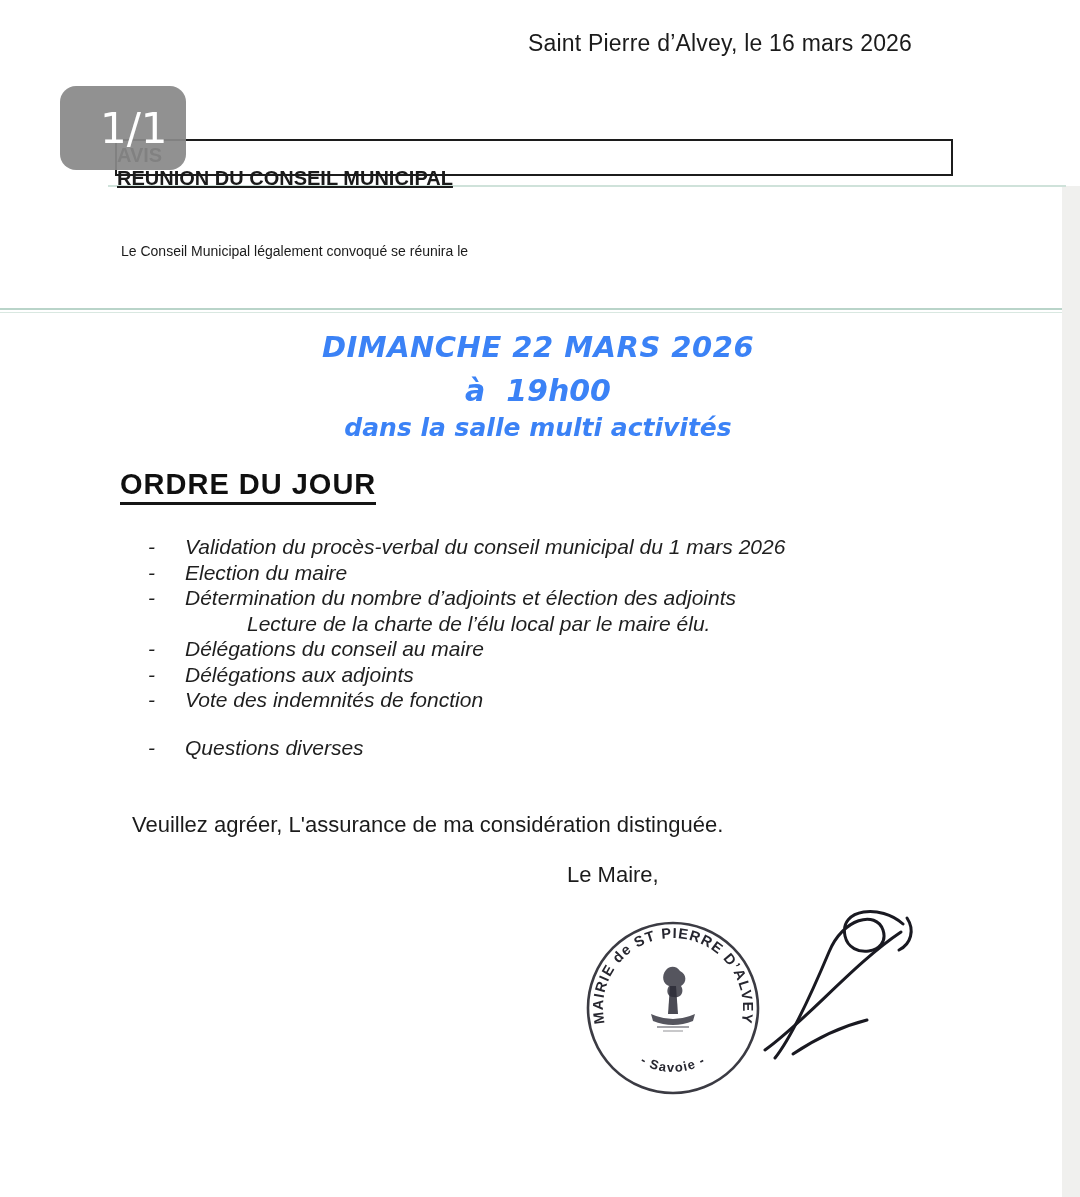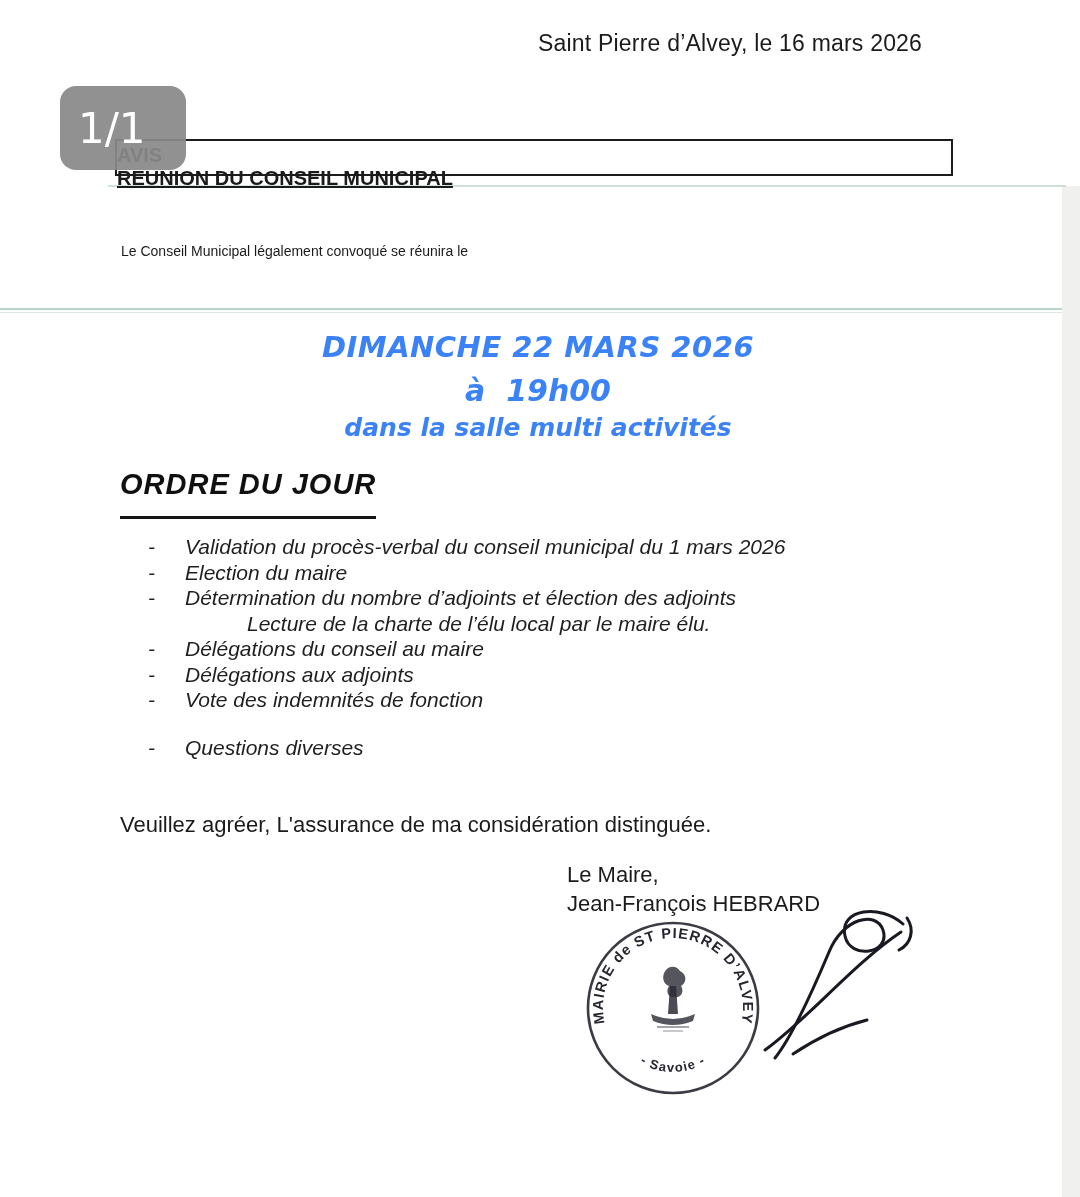--- a/index.html
+++ b/index.html
@@ -1,25 +1,25 @@
 <!DOCTYPE html>
 <html><head>
 <meta charset="utf-8">
 <style>
   html, body { margin:0; padding:0; background:#ffffff; }
   .page {
     position:relative; width:1080px; height:1197px; background:#ffffff;
     overflow:hidden; font-family:"Liberation Sans", sans-serif; color:#1b1b1b;
   }
-  .date-line { position:absolute; top:30px; left:528px; font-size:23px; letter-spacing:0.2px;margin-left:10px; }
+  .date-line { position:absolute; top:30px; left:528px; font-size:23px; letter-spacing:0.2px; }
 
   .badge {
     position:absolute; top:86px; left:60px; width:126px; height:84px;
     background:rgba(137,137,137,0.93); border-radius:16px; color:#ffffff;
-    font-size:42px; display:flex; align-items:center; padding-left:18px;
+    font-size:42px; display:flex; align-items:center; padding-left:40px;
     box-sizing:border-box; font-family:"DejaVu Sans", sans-serif; z-index:5;
   }
 
   .header-box {
     position:absolute; top:139px; left:115px; width:838px; height:37px;
     border:2px solid #1c1c1c; text-align:left; font-weight:bold;
     font-size:20px; line-height:23px; padding-top:3px; box-sizing:border-box; z-index:2;
   }
   .header-box .sub { text-decoration:underline; }
 
@@ -33,30 +33,30 @@
   .meeting {
     position:absolute; top:330px; left:0; width:1076px; text-align:center;
     font-family:"DejaVu Sans", sans-serif; font-weight:bold; font-style:italic; color:#3b82f6;
   }
   .meeting .l1 { font-size:29px; margin-bottom:9px; letter-spacing:0.5px; }
   .meeting .l2 { font-size:30px; margin-bottom:5px; white-space:pre-wrap;text-align:center; }
   .meeting .l3 { font-size:25px; }
 
   .agenda-heading {
     position:absolute; top:468px; left:120px; font-size:29px; font-weight:bold;
-    border-bottom:3px solid #151515; padding-bottom:15px; letter-spacing:1px; color:#101010;font-style:italic;
+    border-bottom:3px solid #151515; padding-bottom:1px; letter-spacing:1px; color:#101010;
   }
 
   .agenda { position:absolute; top:534px; left:148px; width:840px; font-size:21px; font-style:italic; color:#1f1f1f; }
   .agenda .row { display:flex; line-height:25.5px; }
   .agenda .marker { width:37px; flex:0 0 37px; }
   .agenda .row.indent { padding-left:62px; }
   .agenda .row.gap { margin-top:22px; }
 
-  .closing { position:absolute; top:812px; left:120px; font-size:22px; }
+  .closing { position:absolute; top:812px; left:132px; font-size:22px; }
 
   .signature-block { position:absolute; top:860px; left:567px; font-size:22px; line-height:29px; }
 
   .stamp { position:absolute; top:918px; left:583px; z-index:3; }
   .stamp text { font-family:"Liberation Sans", sans-serif; font-weight:bold; fill:#26262f; letter-spacing:1.2px; }
   .signature-svg { position:absolute; top:902px; left:735px; z-index:4; }
 </style>
 </head>
 <body>
 
@@ -120,21 +120,20 @@
     <div class="row gap">
       <span class="marker">-</span>
       <span>Questions diverses</span>
     </div>
   </div>
 
   <div class="closing">Veuillez agréer, L'assurance de ma considération distinguée.</div>
 
   <div class="signature-block">
     <div>Le Maire,</div>
-    <div>Jean-François HEBRARD</div>
   </div>
 
   <svg class="stamp" width="180" height="180" viewBox="0 0 180 180">
     <circle cx="90" cy="90" r="85" fill="none" stroke="#26262f" stroke-width="2.6" opacity="0.9"></circle>
     <path id="stamp-arc-top" d="M 24.2,113.9 A 70,70 0 1 1 155.8,113.9" fill="none"></path>
     <path id="stamp-arc-bottom" d="M 37.6,126.7 A 64,64 0 0 0 142.4,126.7" fill="none"></path>
     <text font-size="14.5">
       <textPath href="#stamp-arc-top" startOffset="50%" text-anchor="middle">MAIRIE de ST PIERRE D’ALVEY</textPath>
     </text>
     <text font-size="13">

